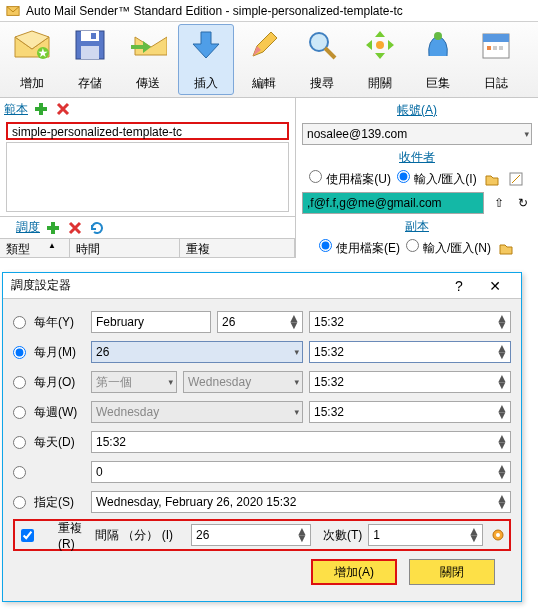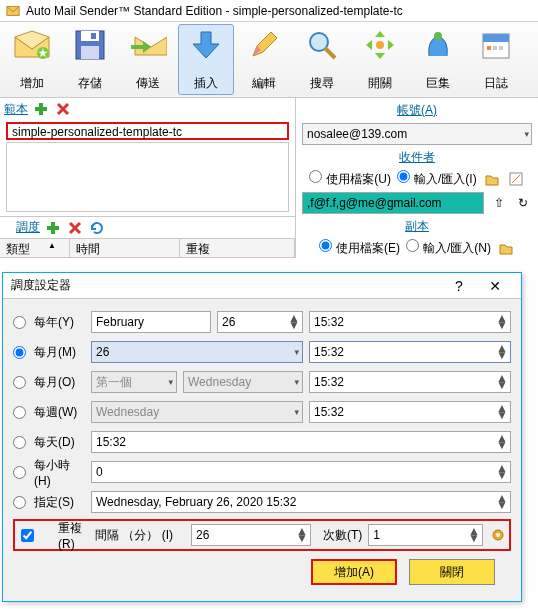--- a/index.html
+++ b/index.html
@@ -346,21 +346,20 @@
           <span>15:32</span>
           <span class="sctrl">
             <span>▲</span>
             <span>▼</span>
           </span>
         </div>
     </div>
     <div class="drow">
       <span class="rlabel">
           <input type="radio" name="sc" style="">
-          <span>每小時(H)</span>
         </span>
       <div class="spin" style="flex:1">
           <span>0</span>
           <span class="sctrl">
             <span>▲</span>
             <span>▼</span>
           </span>
         </div>
     </div>
     <div class="drow">

